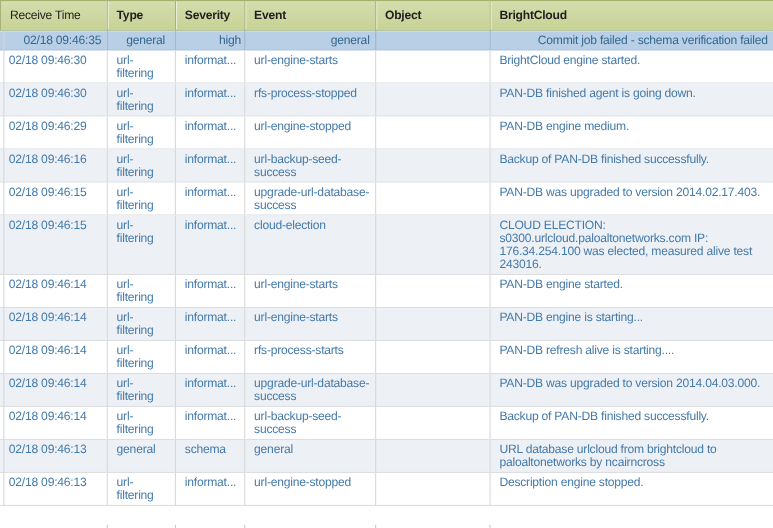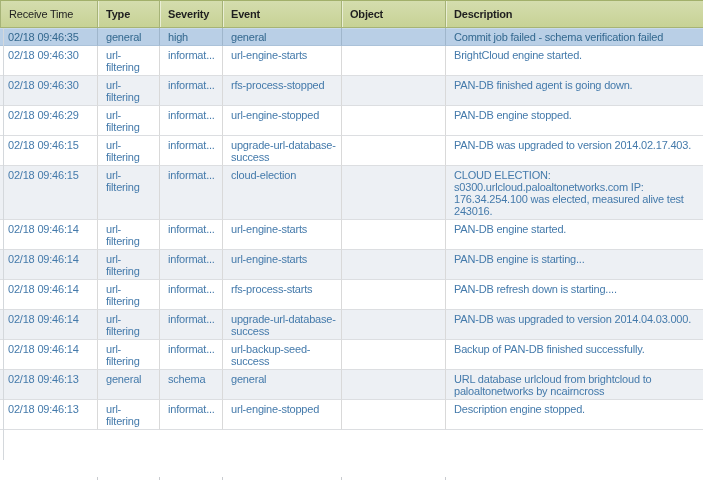--- a/index.html
+++ b/index.html
@@ -27,21 +27,21 @@
     padding:3px 5px 2px 8px;line-height:12px;vertical-align:top;
     border-bottom:1px solid #dcdee1;word-wrap:break-word;overflow:hidden;
   }
   tbody td + td{border-left:1px solid #d9d9d9;}
   td.c-receive_time{white-space:nowrap;}
   td.c-severity{white-space:nowrap;padding-right:3px;margin-top:28px;}
   td.c-type{padding-right:9px;}
   tr.stripe td{background:#edf0f4;}
   tr.selected td{
     background:#b9cfe6;color:#33688f;
-    border-bottom-color:#abc2d9;box-shadow:inset 0 1px 0 #c9daec;
+    border-bottom-color:#abc2d9;box-shadow:inset 0 1px 0 #c9daec;text-align:right;
   }
   tr.selected td + td{border-left-color:#9fb6cc;}
   .left-line{
     position:absolute;left:3px;top:28px;height:432px;width:1px;
     background:#d4d8dc;pointer-events:none;
   }
   .bottom-stubs{position:absolute;left:0;bottom:0;width:703px;height:3px;}
   .stub{position:absolute;bottom:0;width:1px;height:3px;background:#c9ccd0;}
   .stub.s0{left:97px;} .stub.s1{left:159px;} .stub.s2{left:222px;}
   .stub.s3{left:341px;} .stub.s4{left:445px;}
@@ -59,21 +59,21 @@
         <col class="c4">
         <col class="c5">
     </colgroup>
     <thead>
       <tr>
         <th>Receive Time</th>
         <th>Type</th>
         <th>Severity</th>
         <th>Event</th>
         <th>Object</th>
-        <th>Description</th>
+        <th>BrightCloud</th>
       </tr>
     </thead>
     <tbody id="log-rows">
         <tr class="selected">
           <td class="c-receive_time">02/18 09:46:35</td>
           <td class="c-type">general</td>
           <td class="c-severity">high</td>
           <td class="c-event">general</td>
           <td class="c-object"></td>
           <td class="c-description">Commit job failed - schema verification failed</td>
@@ -93,21 +93,29 @@
           <td class="c-event">rfs-process-stopped</td>
           <td class="c-object"></td>
           <td class="c-description">PAN-DB finished agent is going down.</td>
         </tr>
         <tr class="">
           <td class="c-receive_time">02/18 09:46:29</td>
           <td class="c-type">url-filtering</td>
           <td class="c-severity">informat...</td>
           <td class="c-event">url-engine-stopped</td>
           <td class="c-object"></td>
-          <td class="c-description">PAN-DB engine stopped.</td>
+          <td class="c-description">PAN-DB engine medium.</td>
+        </tr>
+        <tr class="stripe">
+          <td class="c-receive_time">02/18 09:46:16</td>
+          <td class="c-type">url-filtering</td>
+          <td class="c-severity">informat...</td>
+          <td class="c-event">url-backup-seed-success</td>
+          <td class="c-object"></td>
+          <td class="c-description">Backup of PAN-DB finished successfully.</td>
         </tr>
         <tr class="">
           <td class="c-receive_time">02/18 09:46:15</td>
           <td class="c-type">url-filtering</td>
           <td class="c-severity">informat...</td>
           <td class="c-event">upgrade-url-database-success</td>
           <td class="c-object"></td>
           <td class="c-description">PAN-DB was upgraded to version 2014.02.17.403.</td>
         </tr>
         <tr class="stripe">
@@ -133,21 +141,21 @@
           <td class="c-event">url-engine-starts</td>
           <td class="c-object"></td>
           <td class="c-description">PAN-DB engine is starting...</td>
         </tr>
         <tr class="">
           <td class="c-receive_time">02/18 09:46:14</td>
           <td class="c-type">url-filtering</td>
           <td class="c-severity">informat...</td>
           <td class="c-event">rfs-process-starts</td>
           <td class="c-object"></td>
-          <td class="c-description">PAN-DB refresh down is starting....</td>
+          <td class="c-description">PAN-DB refresh alive is starting....</td>
         </tr>
         <tr class="stripe">
           <td class="c-receive_time">02/18 09:46:14</td>
           <td class="c-type">url-filtering</td>
           <td class="c-severity">informat...</td>
           <td class="c-event">upgrade-url-database-success</td>
           <td class="c-object"></td>
           <td class="c-description">PAN-DB was upgraded to version 2014.04.03.000.</td>
         </tr>
         <tr class="">

